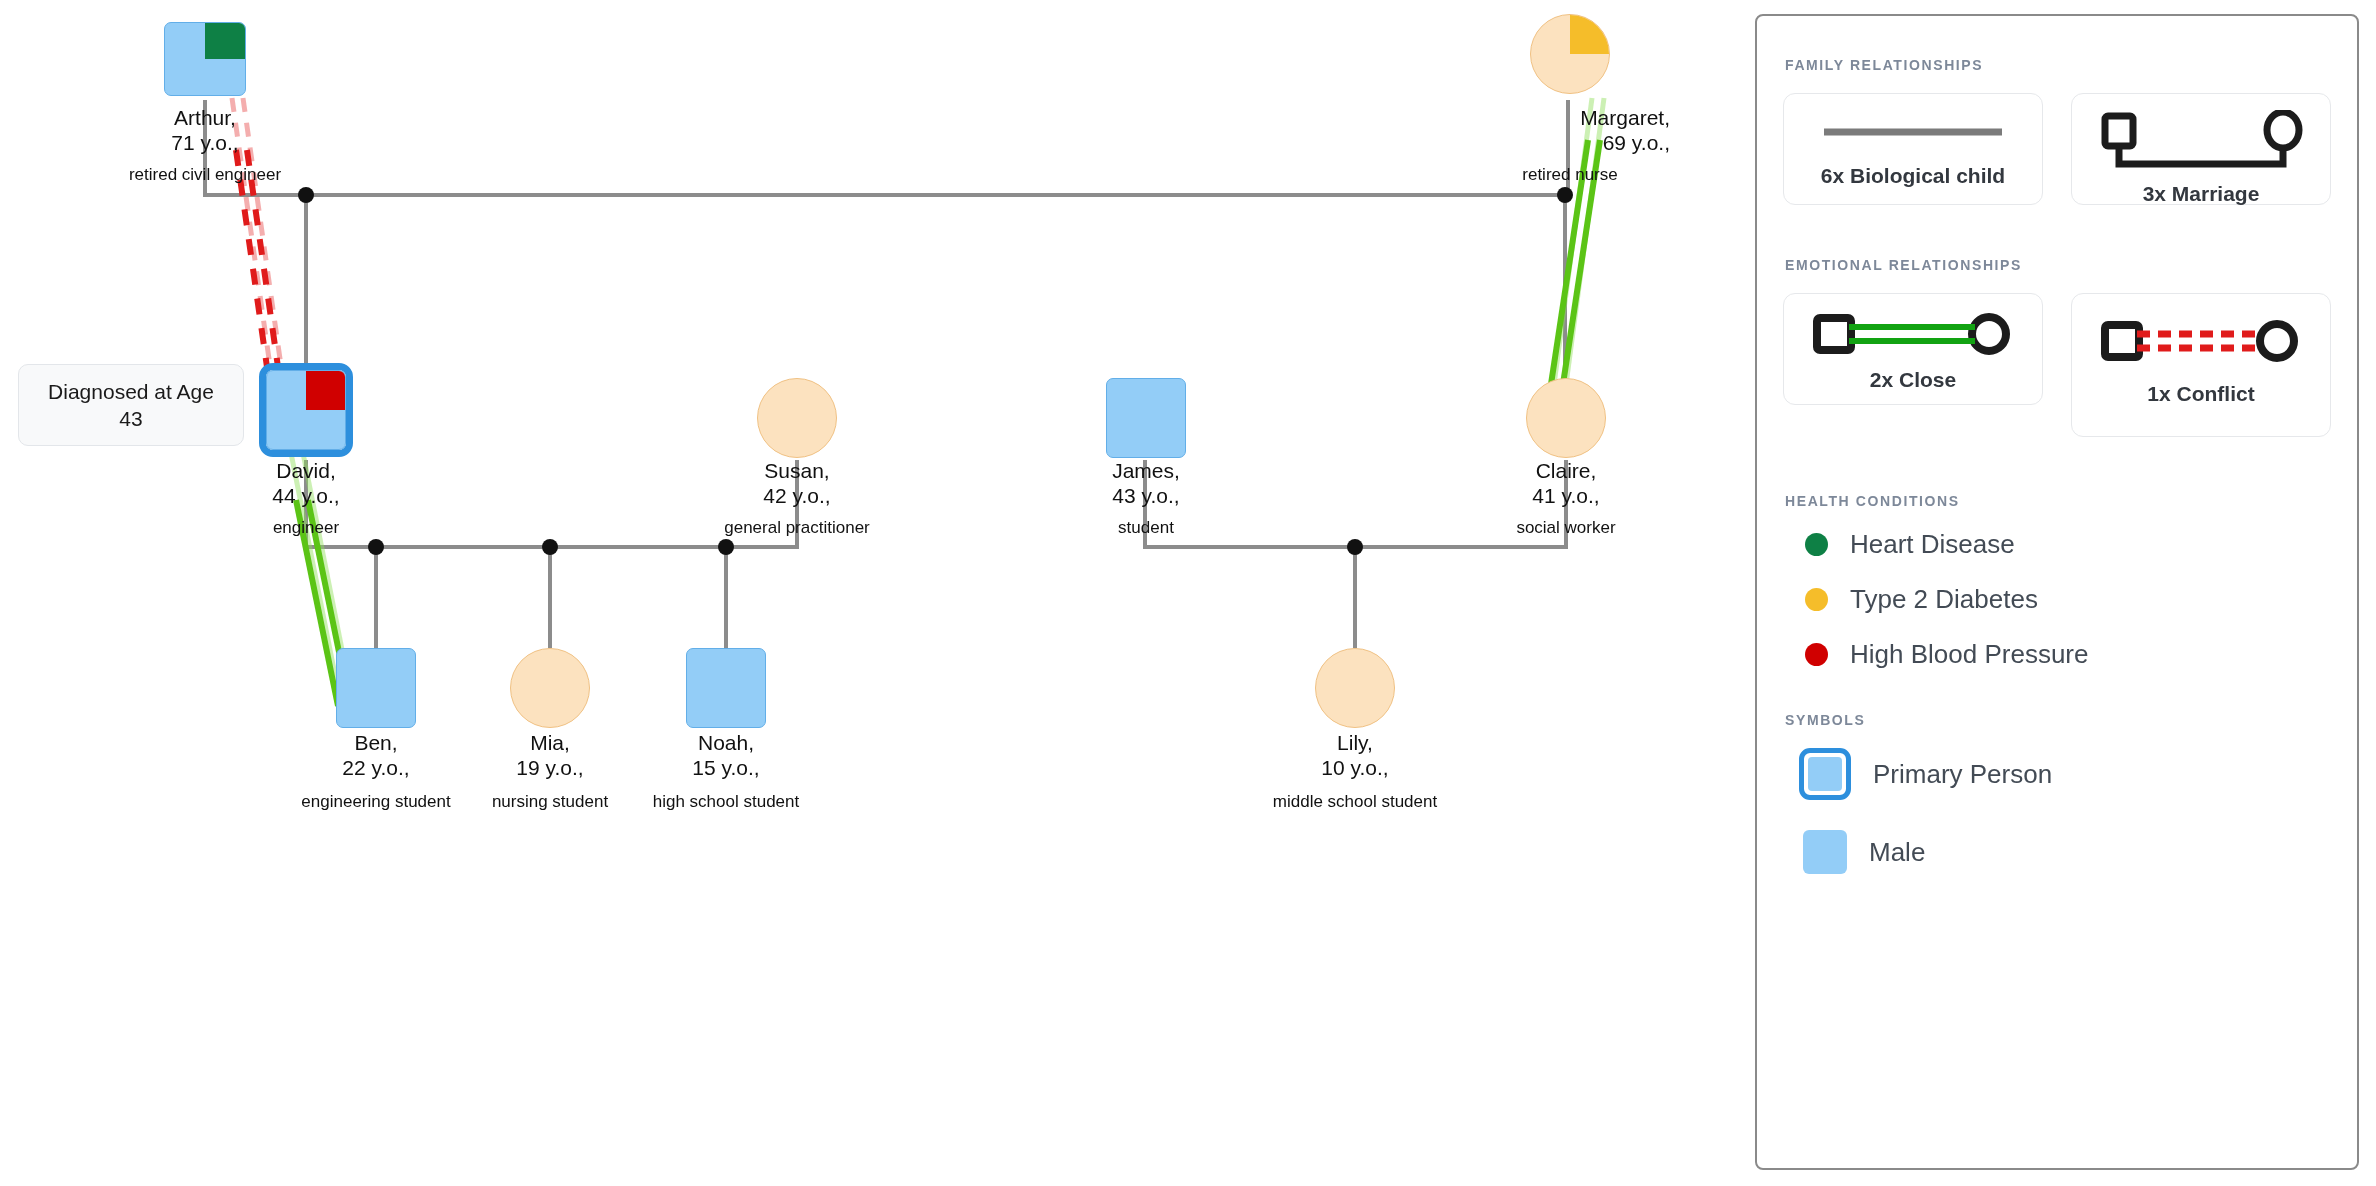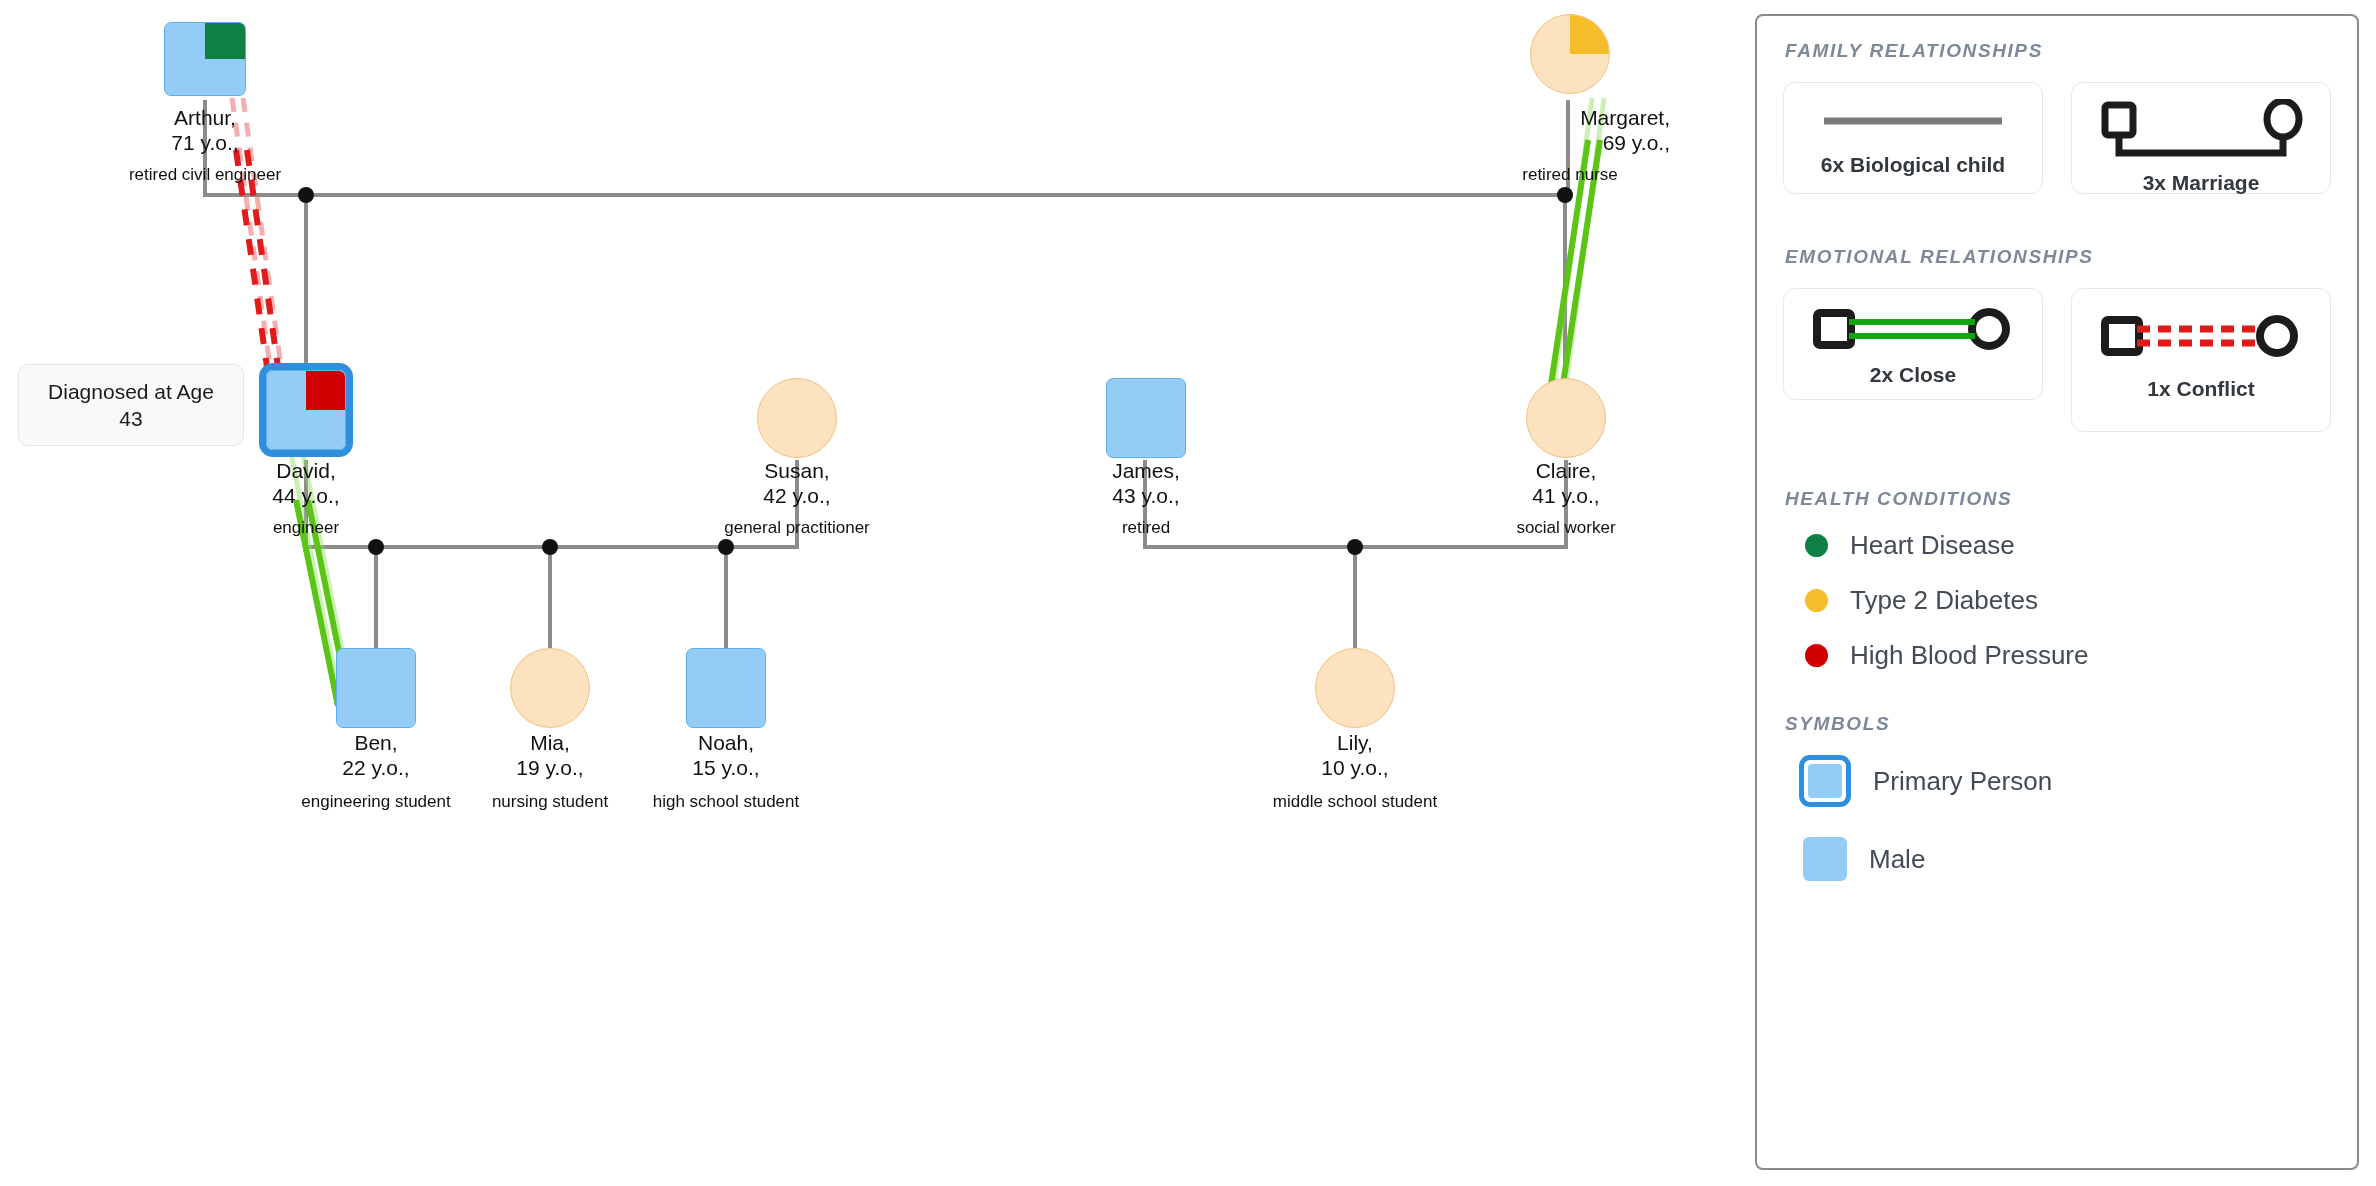--- a/index.html
+++ b/index.html
@@ -25,22 +25,22 @@
   
   .annot{position:absolute;background:#F8F9FA;border:1px solid #E3E6EA;border-radius:10px;
       text-align:center;color:#1a1a1a;font-size:21px;line-height:27px;
       display:flex;align-items:center;justify-content:center;padding:10px 6px;
       box-sizing:border-box;white-space:pre-line;}
 
   
   #legend{position:absolute;left:1755px;top:14px;width:604px;height:1156px;
       background:#ffffff;border:2px solid #8A8A8A;border-radius:8px;box-sizing:border-box;
       padding:24px 26px;}
-  .sec-title{color:#7D8899;font-size:19px;font-weight:bold;letter-spacing:1.6px;
-      margin:0 0 20px 2px;font-style:italic;}
+  .sec-title{color:#7D8899;font-size:14px;font-weight:bold;letter-spacing:1.6px;
+      margin:17px 0 20px 2px;}
   .sec-title.sp{margin-top:30px;}
   .chip-row{display:flex;gap:28px;margin-bottom:8px;}
   .chip{border:1px solid #E6E8EB;border-radius:12px;box-sizing:border-box;
       display:flex;flex-direction:column;align-items:center;justify-content:flex-start;
       padding:16px 18px;}
   .chip-label{color:#33383F;font-size:21px;font-weight:bold;margin-top:10px;}
   .chip-art{height:62px;display:flex;align-items:center;justify-content:center;}
   .cond-row{display:flex;align-items:center;gap:22px;margin:0 0 24px 22px;}
   .dot{width:23px;height:23px;border-radius:50%;flex:none;}
   .cond-label{color:#434B55;font-size:26px;}
@@ -138,21 +138,21 @@
 
   <div class="person">
     <div class="ci" style="left:757px;top:378px;width:80px;height:80px;"></div>
     <div class="label" style="left:697px;top:458px;width:200px;">Susan,<br>42 y.o.,</div>
     <div class="occ" style="left:647px;top:518px;width:300px;">general practitioner</div>
   </div>
 
   <div class="person">
     <div class="sq" style="left:1106px;top:378px;width:80px;height:80px;"></div>
     <div class="label" style="left:1046px;top:458px;width:200px;">James,<br>43 y.o.,</div>
-    <div class="occ" style="left:996px;top:518px;width:300px;">retired</div>
+    <div class="occ" style="left:996px;top:518px;width:300px;">student</div>
   </div>
 
   <div class="person">
     <div class="ci" style="left:1526px;top:378px;width:80px;height:80px;"></div>
     <div class="label" style="left:1466px;top:458px;width:200px;">Claire,<br>41 y.o.,</div>
     <div class="occ" style="left:1416px;top:518px;width:300px;">social worker</div>
   </div>
 
   <div class="person">
     <div class="sq" style="left:336px;top:648px;width:80px;height:80px;"></div>

